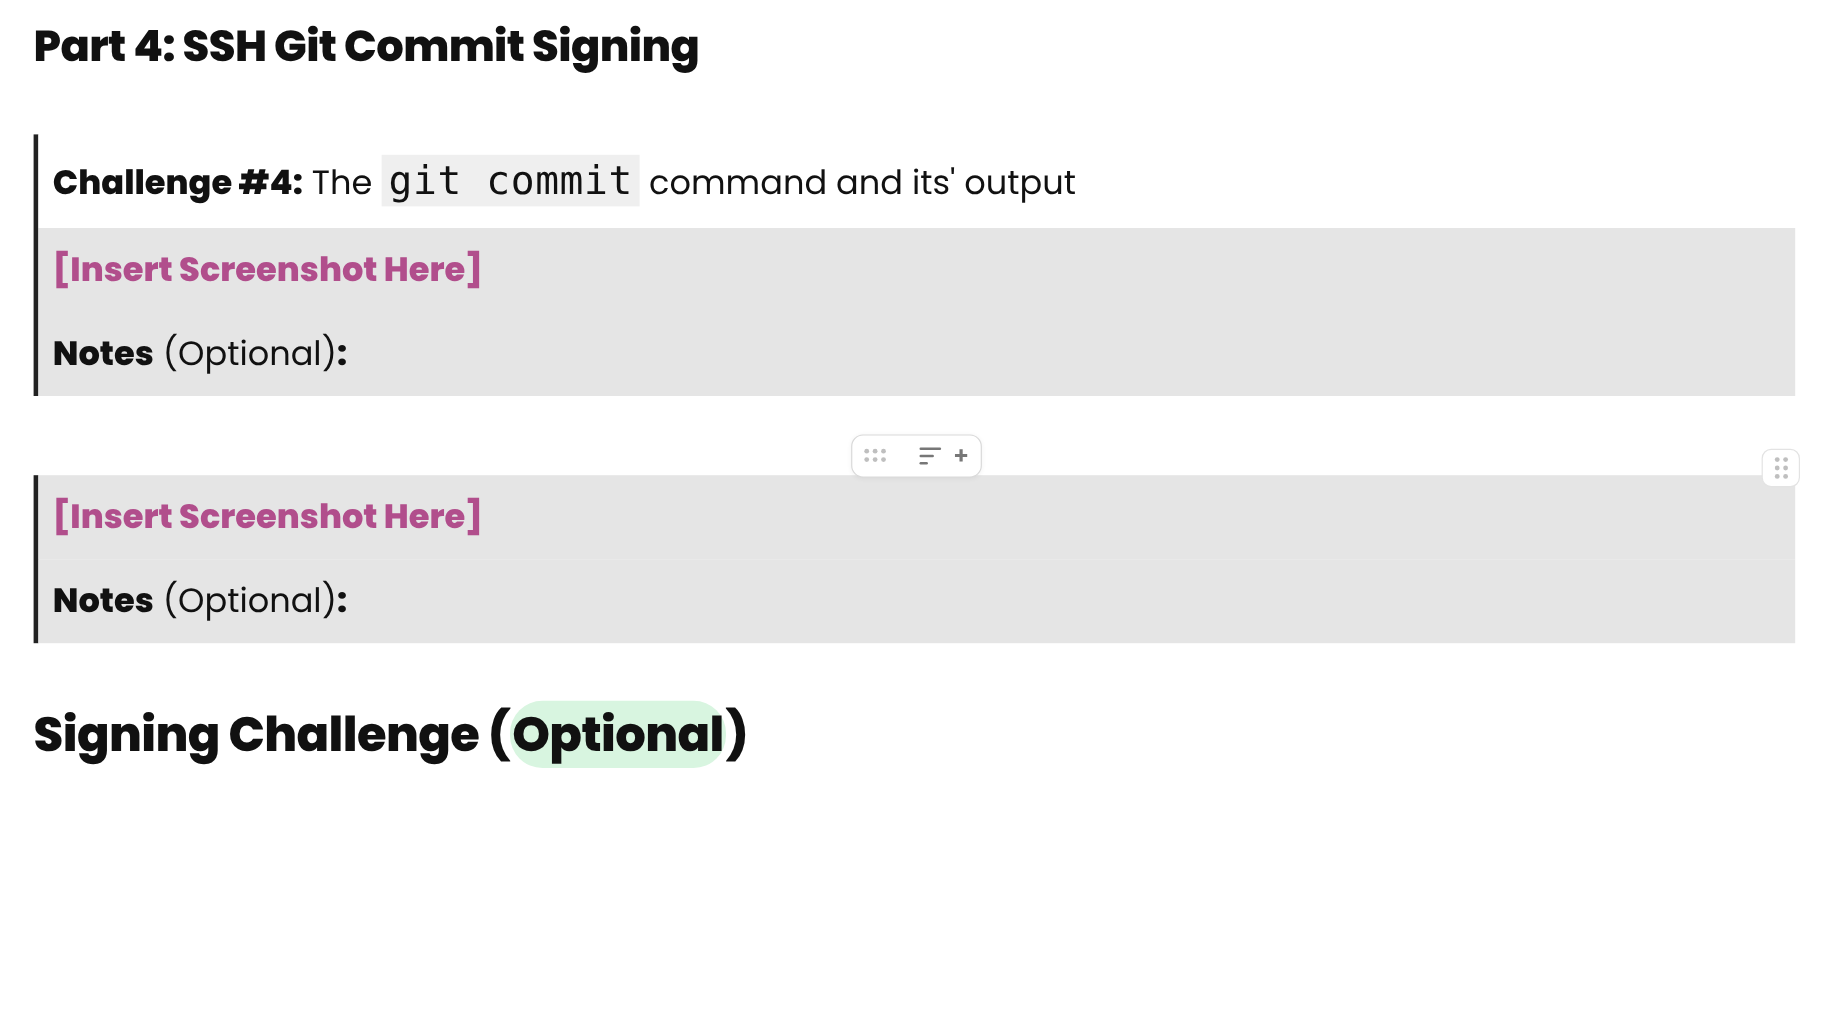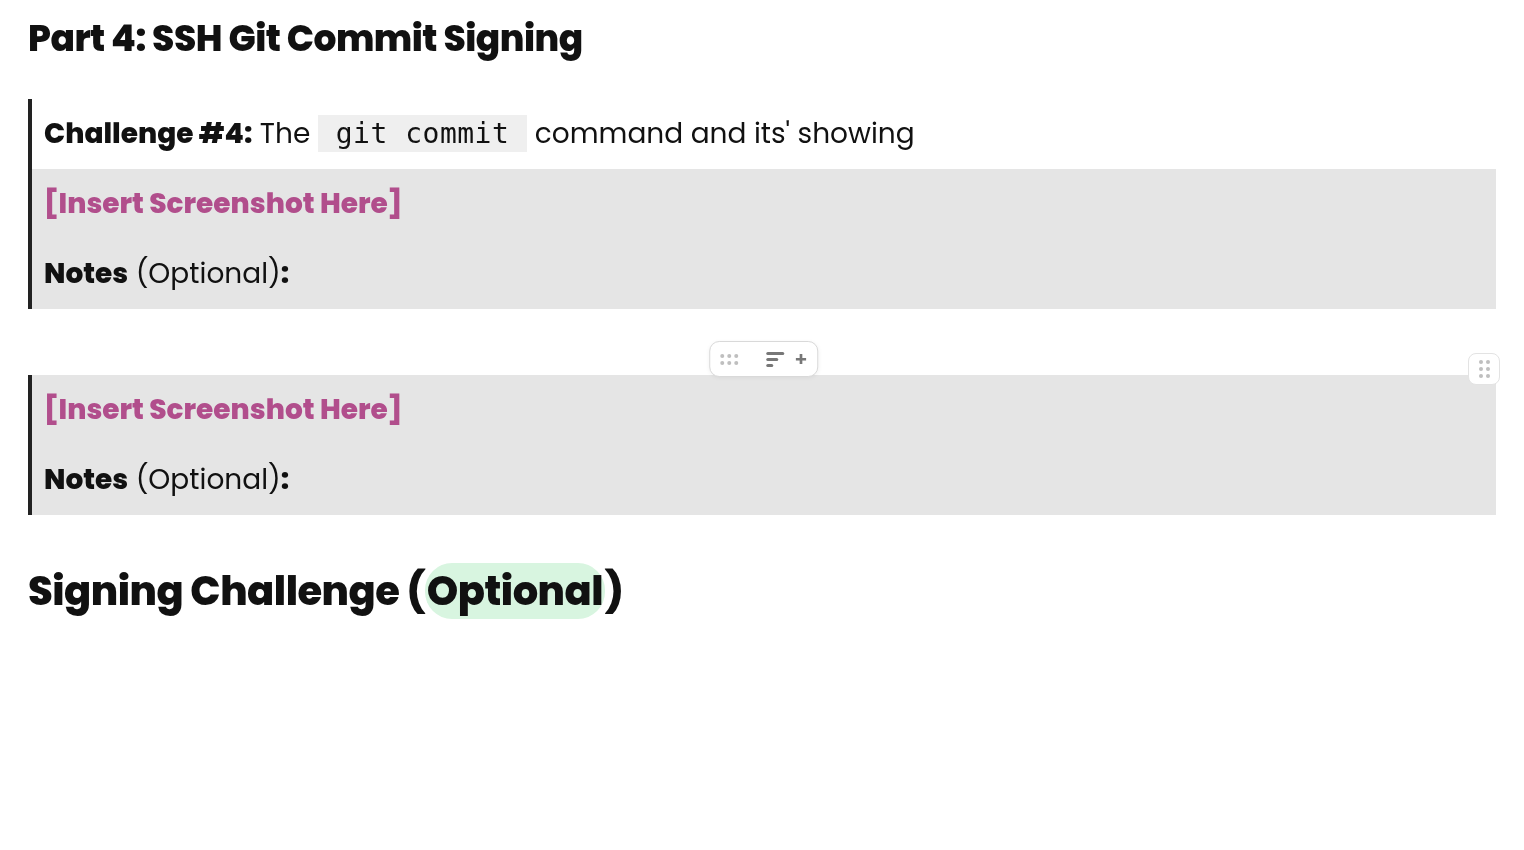--- a/index.html
+++ b/index.html
@@ -9,39 +9,39 @@
     width: 1524px;
     padding: 12px 28px 40px 28px;
     color: #111;
     font-size: 28px;
     line-height: 1.5;
   }
   h2.section-heading {
     font-size: 36px;
     font-weight: 800;
     letter-spacing: -0.5px;
-    margin-bottom: 33px;
+    margin-bottom: 46px;
   }
   .quote-block {
     border-left: 4px solid #222;
     padding: 0;
     margin-bottom: 66px;
     position: relative;
   }
   .quote-row {
     padding: 14px 10px 14px 12px;
   }
   .row-white { background: #ffffff; }
   .row-pink { background: #e5e5e5; }
   .bold { font-weight: 800; }
   code.inline-code {
     font-family: ui-monospace, SFMono-Regular, Menlo, Consolas, monospace;
     background: #efefef;
-    padding: 2px 18px;
-    font-size: 28px;
+    padding: 2px 6px;
+    font-size: 33px;
     letter-spacing: 0.5px;
   }
   .placeholder-text {
     font-weight: 800;
     color: #b14e8c;
   }
   .notes-optional {
     font-weight: 400;
   }
   
@@ -113,21 +113,21 @@
   }
   .toolbar-group { display:flex; align-items:center; gap:10px; }
 </style>
 </head>
 <body>
 
 <h2 class="section-heading">Part 4: SSH Git Commit Signing</h2>
 
 <div class="quote-block">
   <div class="quote-row row-white">
-    <span class="bold">Challenge #4:</span><span> The </span><code class="inline-code">git commit</code><span> command and its' showing</span>
+    <span class="bold">Challenge #4:</span><span> The </span><code class="inline-code">git commit</code><span> command and its' output</span>
   </div>
   <div class="quote-row row-pink">
     <span class="placeholder-text">[Insert Screenshot Here]</span>
   </div>
   <div class="quote-row row-pink">
     <span class="bold">Notes</span><span class="notes-optional"> (Optional)</span><span class="bold">:</span>
   </div>
 </div>
 
 <div class="quote-block" style="margin-bottom:46px;">

